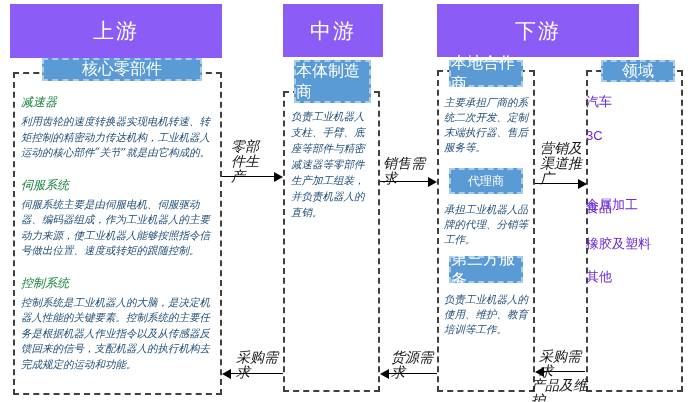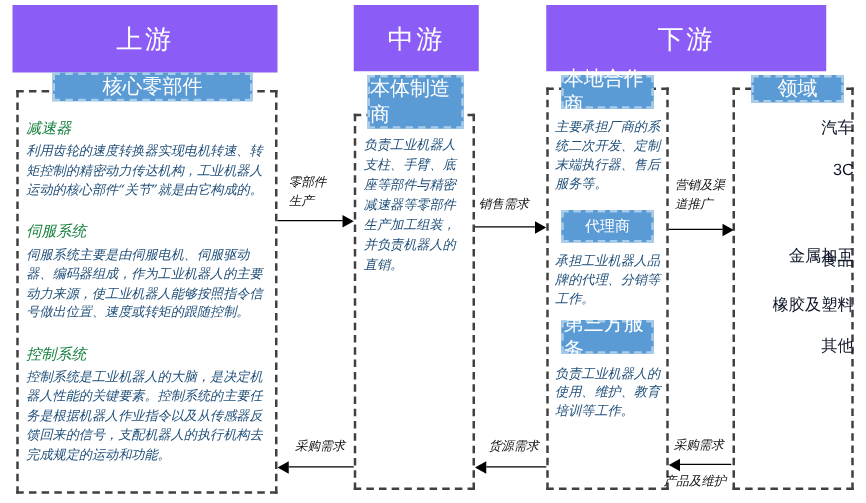--- a/index.html
+++ b/index.html
@@ -18,36 +18,36 @@
     display:flex;align-items:center;justify-content:center;
     font-size:16px;z-index:3;
   }
   .dash{
     position:absolute;border:2px dashed #404040;box-sizing:border-box;
     background:transparent;z-index:1;
   }
   .kai{font-family:"DejaVu Serif",serif;font-style:italic;}
   .sect-title{color:#15803d;font-size:12px;margin:0 0 3px 0;font-style:italic;}
   .sect-body{color:#1F4E79;font-size:10.5px;line-height:15.5px;margin:0 0 16px 0;}
-  .flowtxt{position:absolute;color:#111;font-size:10px;line-height:15px;z-index:4;}
+  .flowtxt{position:absolute;color:#111;font-size:14px;line-height:15px;z-index:4;}
   .arrow{position:absolute;height:0;border-top:1.4px solid #000;z-index:4;}
   .arrow .head{position:absolute;top:-5.5px;width:0;height:0;border-top:5px solid transparent;border-bottom:5px solid transparent;}
   .arrow.r .head{right:-9px;border-left:9px solid #000;}
   .arrow.l .head{left:-9px;border-right:9px solid #000;}
-  .domain-item{position:absolute;left:586px;width:97px;text-align:right;color:#0f172a;font-size:13px;z-index:2;}
+  .domain-item{position:absolute;left:586px;width:97px;text-align:left;color:#6d28d9;font-size:13px;z-index:2;}
   .ppara{position:absolute;color:#1F4E79;font-size:10.5px;line-height:15px;z-index:2;}
 </style>
 </head>
 <body>
 
 <div id="stage">
 
   <div class="hdr" style="left:10px;top:4px;width:212px;height:54px;">上游</div>
   <div class="hdr" style="left:283px;top:4px;width:100px;height:53px;">中游</div>
-  <div class="hdr" style="left:437px;top:4px;width:224px;height:53px;">下游</div>
+  <div class="hdr" style="left:437px;top:4px;width:202px;height:53px;">下游</div>
 
   <div class="sub" style="left:42px;top:58px;width:160px;height:23px;">核心零部件</div>
   <div class="sub" style="left:294px;top:60px;width:77px;height:43px;">本体制造商</div>
   <div class="sub" style="left:449px;top:60px;width:74px;height:27px;">本地合作商</div>
   <div class="sub" style="left:601px;top:60px;width:74px;height:22px;">领域</div>
   <div class="sub" style="left:449px;top:256px;width:74px;height:27px;">第三方服务</div>
   <div class="sub" style="left:449px;top:168px;width:74px;height:26px;font-size:12px;">代理商</div>
 
   <div class="dash" style="left:13px;top:72px;width:209px;height:323px;"></div>
   <div class="dash" style="left:283px;top:91px;width:97px;height:301px;"></div>

